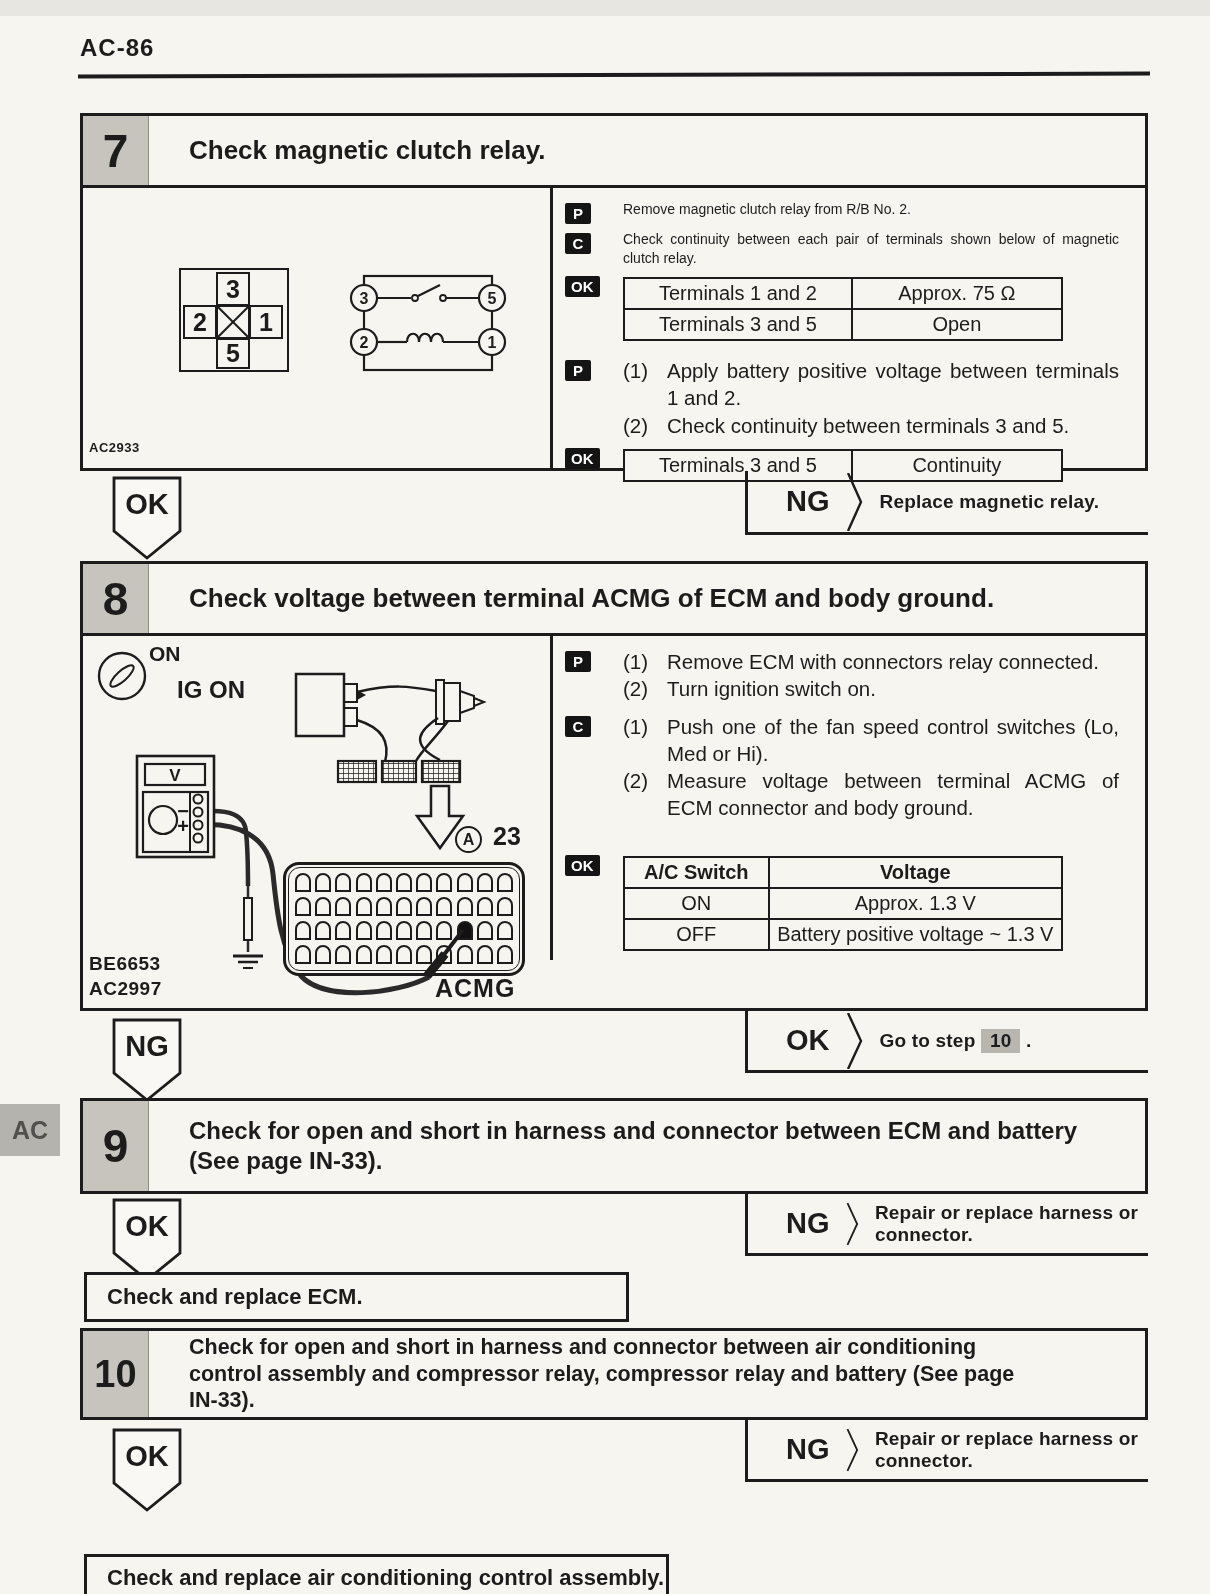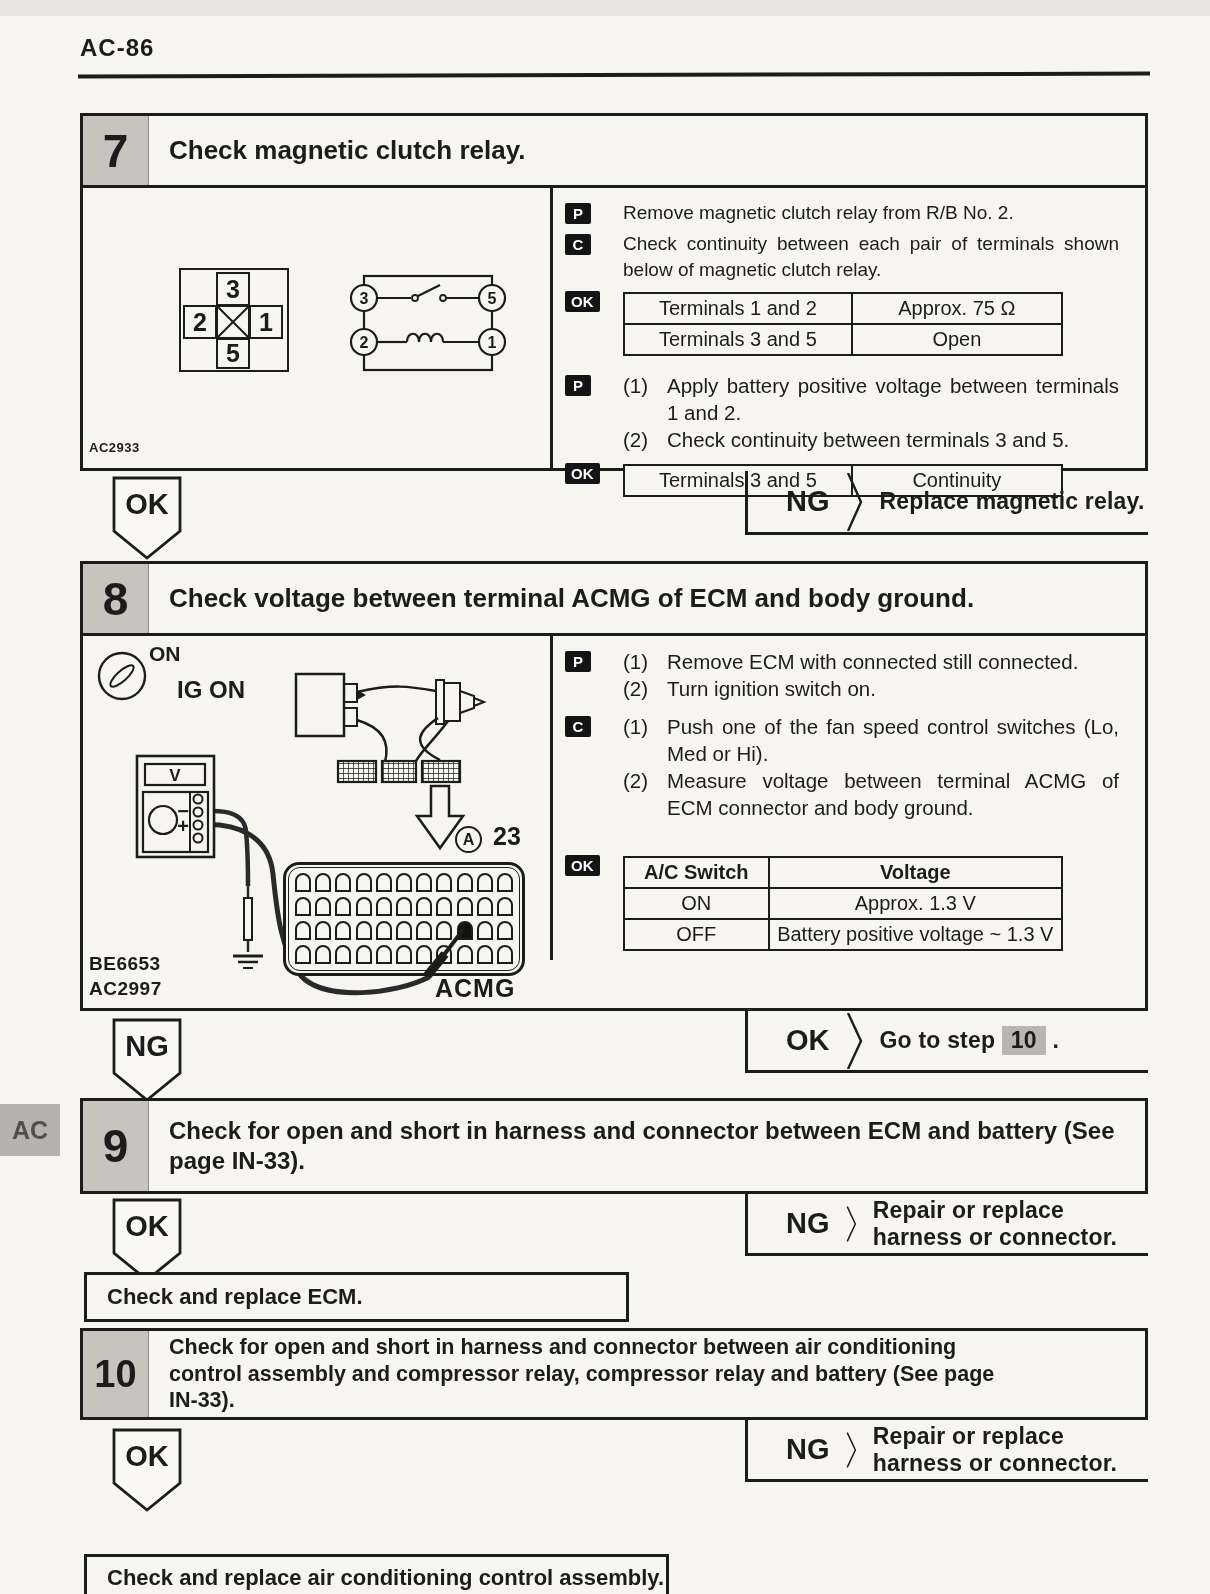--- a/index.html
+++ b/index.html
@@ -16,50 +16,50 @@
   .hdr-pagenum{position:absolute;left:80px;top:18px;font-size:24px;font-weight:bold;letter-spacing:1px;}
   .hdr-title{position:absolute;left:80px;top:30px;width:1068px;text-align:center;font-size:21px;font-weight:bold;letter-spacing:1.5px;}
   .hdr-rule{position:absolute;left:78px;top:57px;width:1072px;height:4px;background:var(--ink);transform:rotate(-0.15deg);}
 
   
   .step-box{position:absolute;border:3px solid var(--ink);background:var(--paper);}
   .step-head{display:flex;align-items:stretch;border-bottom:3px solid var(--ink);}
   .step-num{width:66px;flex:none;background:var(--gray-cell);display:flex;align-items:center;justify-content:center;
             font-size:46px;font-weight:bold;border-right:1px solid #8f8d88;}
   .step-num.small{font-size:38px;}
-  .step-title{display:flex;align-items:center;padding:10px 14px 10px 20px;font-size:26px;font-weight:bold;line-height:1.25;}
+  .step-title{display:flex;align-items:center;padding:10px 14px 10px 40px;font-size:26px;font-weight:bold;line-height:1.25;}
   .step-title.mid{font-size:24px;}
   .step-title.sm{font-size:21.5px;}
   .step-body{display:flex;align-items:stretch;}
   .fig-col{width:470px;flex:none;position:relative;border-right:3px solid var(--ink);}
   .text-col{flex:1;padding:12px 26px 0 12px;}
 
   .instr-row{display:flex;gap:14px;margin-bottom:6px;}
   .badge-col{width:44px;flex:none;padding-top:3px;}
   .badge{display:inline-block;min-width:26px;background:#141414;color:#fff;font-weight:bold;font-size:15px;
          text-align:center;padding:2px 6px;border-radius:2px;}
-  .instr-text{flex:1;font-size:19px;line-height:1.33;text-align:justify;}
+  .instr-text{flex:1;font-size:14px;line-height:1.33;text-align:justify;}
   .num-item{display:flex;gap:8px;font-size:20.5px;line-height:1.33;}
   .num-item .num{flex:none;width:36px;}
   .num-item .ntext{flex:1;text-align:justify;}
 
   table.spec{border-collapse:collapse;border:2.5px solid var(--ink);width:440px;margin:4px 0 10px 0;background:var(--paper);}
   table.spec td,table.spec th{border:2px solid var(--ink);text-align:center;font-size:20px;padding:3px 6px;font-weight:normal;}
   table.spec th{font-weight:bold;}
   table.spec .c1{width:52%;border-radius:8px;}
   table.spec.acv .c1{width:33%;}
 
   
   .flow-arrow{position:absolute;width:70px;height:84px;}
   .flow-arrow svg{position:absolute;inset:0;}
   .flow-arrow .fa-label{position:absolute;left:0;top:12px;width:70px;text-align:center;font-size:29px;font-weight:bold;}
   .action-box{position:absolute;border-left:3px solid var(--ink);border-bottom:3px solid var(--ink);
               display:flex;align-items:center;gap:16px;padding-left:38px;background:transparent;}
   .action-label{font-size:29px;font-weight:bold;}
-  .action-text{font-size:23px;font-weight:bold;letter-spacing:0.2px;}
+  .action-text{font-size:19px;font-weight:bold;letter-spacing:0.2px;}
   .step-ref{display:inline-block;background:#b9b6b0;padding:1px 9px;font-weight:bold;}
 
   .plain-box{position:absolute;border:3px solid var(--ink);display:flex;align-items:center;
              padding-left:20px;font-size:22px;font-weight:bold;background:var(--paper);}
 
   
   .pin-diagram{position:absolute;left:96px;top:80px;width:110px;height:104px;border:2.5px solid var(--ink);}
   .pin-cell{position:absolute;border:2px solid var(--ink);display:flex;align-items:center;justify-content:center;
             font-size:25px;font-weight:bold;background:var(--paper);}
   .pc-top{left:35px;top:2px;width:34px;height:34px;}
@@ -343,21 +343,21 @@
         <div class="fig8-label lab-codes" style="white-space:pre-line">BE6653
 AC2997</div>
       </div>
 
       <div class="text-col">
         <div class="instr-row">
           <div class="badge-col"><span class="badge">P</span></div>
           <div style="flex:1">
             <div class="num-item">
               <span class="num">(1)</span>
-              <span class="ntext">Remove ECM with connected still connected.</span>
+              <span class="ntext">Remove ECM with connectors relay connected.</span>
             </div>
             <div class="num-item">
               <span class="num">(2)</span>
               <span class="ntext">Turn ignition switch on.</span>
             </div>
           </div>
         </div>
         <div class="instr-row" style="margin-top:10px">
           <div class="badge-col"><span class="badge">C</span></div>
           <div style="flex:1">

